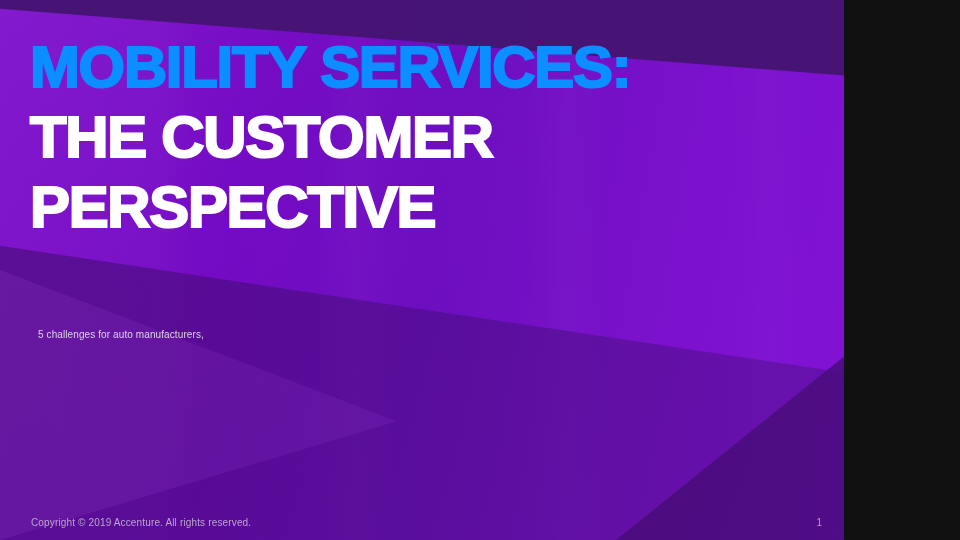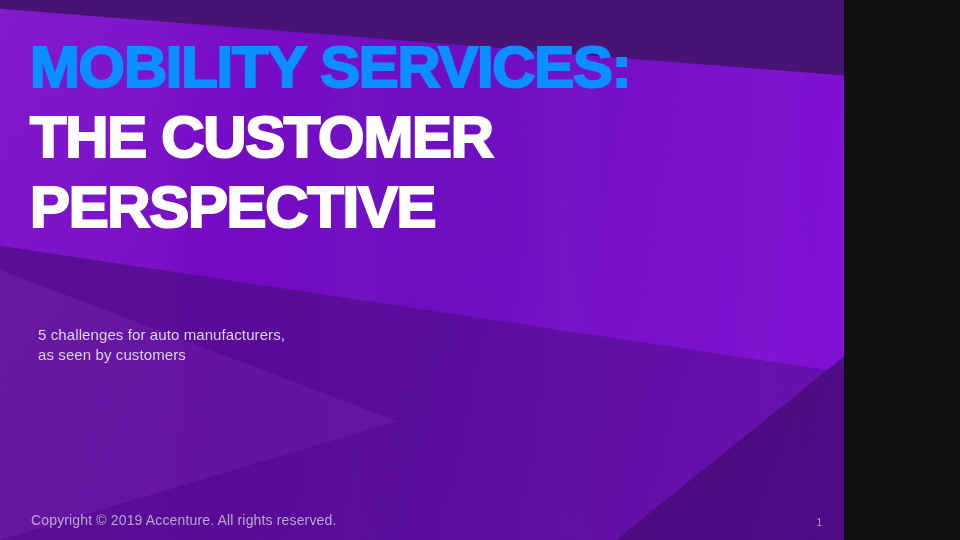--- a/index.html
+++ b/index.html
@@ -131,33 +131,33 @@
 
   #title-line-1 { color: #0b8eff; }
   #title-line-2 { color: #ffffff; margin-top: 11px; }
   #title-line-3 { color: #ffffff; margin-top: 11px; }
 
   #subtitle-block {
     position: absolute;
     left: 38px;
     top: 325px;
     color: #ded3ec;
-    font-size: 15px;
+    font-size: 10px;
     line-height: 20px;
     font-weight: 400;
     letter-spacing: 0.1px;
   }
   .subtitle-line { display: block; }
 
   #copyright {
     position: absolute;
     left: 31px;
     bottom: 12px;
     color: #b9a7cc;
-    font-size: 14px;
+    font-size: 10px;
     letter-spacing: 0.15px;
   }
 
   #page-number {
     position: absolute;
     right: 22px;
     bottom: 12px;
     color: #b2a0c6;
     font-size: 10px;
   }
@@ -197,21 +197,20 @@
   <div id="content">
 
     <div id="title-block">
       <span class="title-line" id="title-line-1">MOBILITY SERVICES:</span>
       <span class="title-line" id="title-line-2">THE CUSTOMER</span>
       <span class="title-line" id="title-line-3">PERSPECTIVE</span>
     </div>
 
     <div id="subtitle-block">
       <span class="subtitle-line">5 challenges for auto manufacturers,</span>
-      <span class="subtitle-line">as seen by customers</span>
     </div>
 
     <div id="copyright">Copyright © 2019 Accenture. All rights reserved.</div>
 
     <div id="page-number">1</div>
 
 
   </div>
 </div>
 

